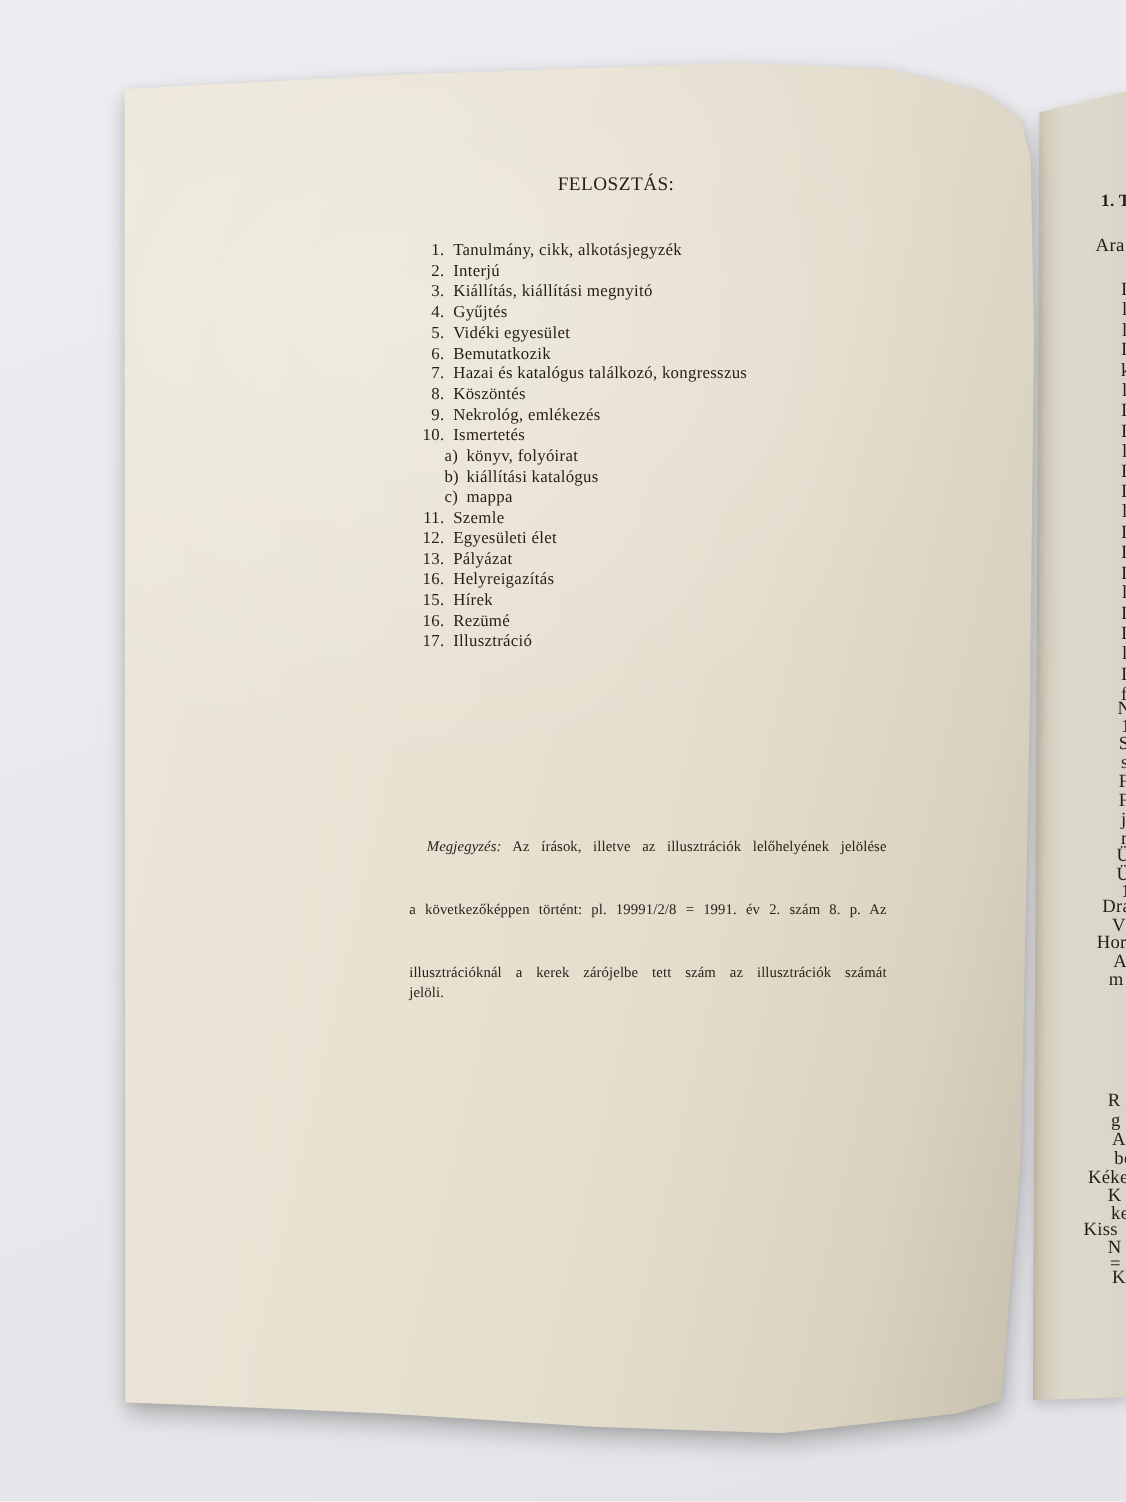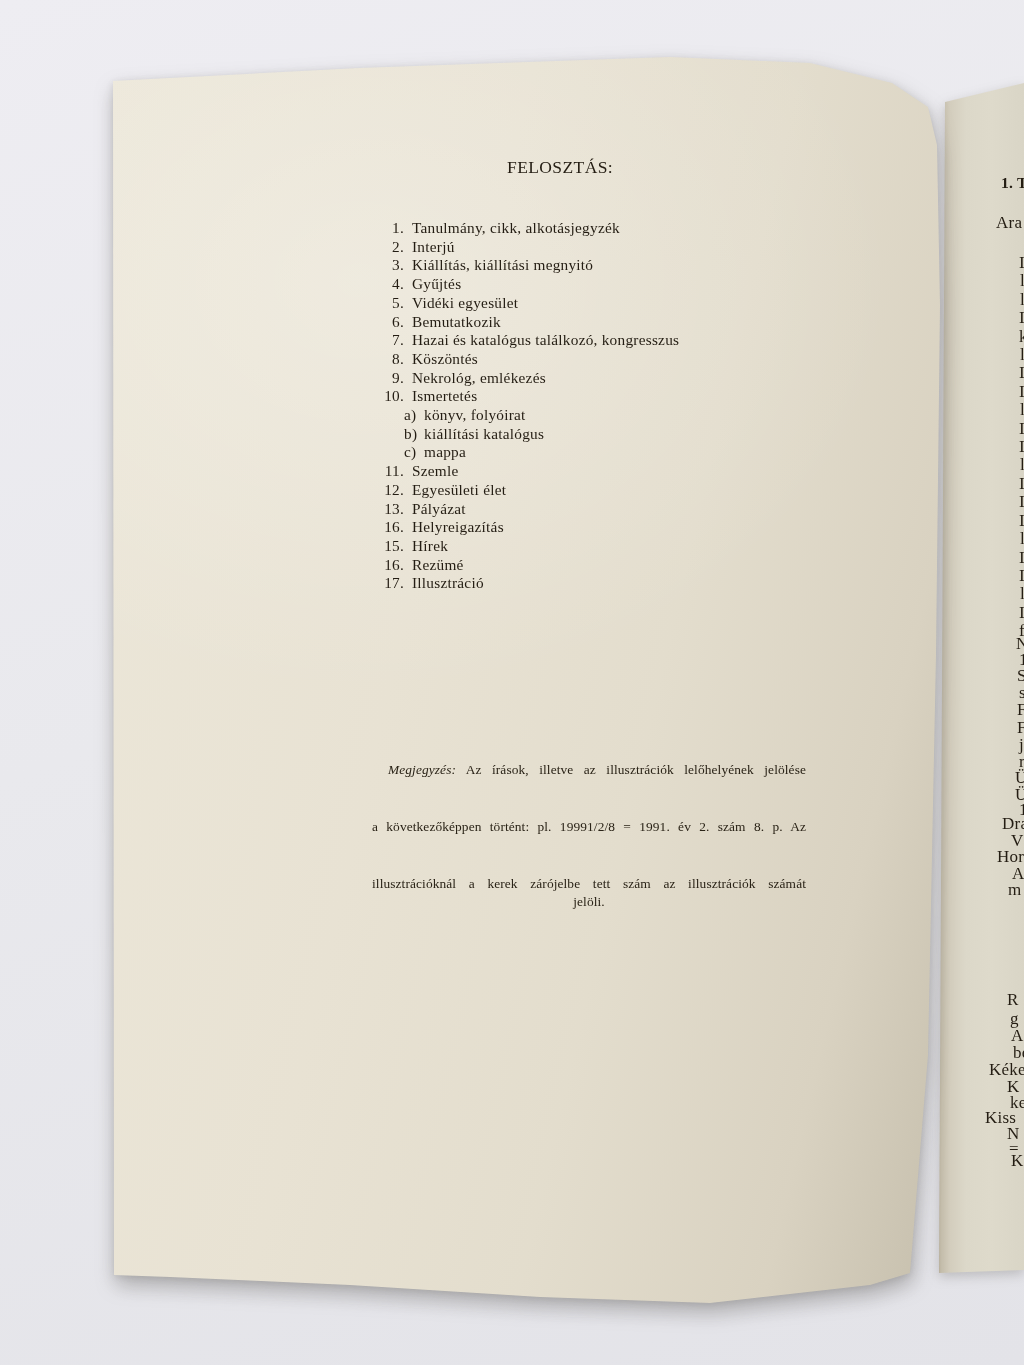--- a/index.html
+++ b/index.html
@@ -36,21 +36,21 @@
   .num{flex:none;width:27px;text-align:right;margin-right:8px;}
   .row.sub{padding-left:27px;}
   .subnum{flex:none;width:15px;margin-right:5px;}
   .note{
     position:absolute;left:262px;top:666px;width:434px;margin:0;
     font-size:13.4px;line-height:17.2px;color:#2a2317;letter-spacing:.1px;
   }
   .note .jline{display:block;text-align:justify;text-align-last:justify;margin-top:40px;}
   .note .first{padding-left:16px;}
   .note .lead{font-style:italic;}
-  .note .last{display:block;text-align:center;}
+  .note .last{display:block;text-align:left;}
   .next-wrap{
     position:absolute;inset:0;
     filter:drop-shadow(0 4px 6px rgba(95,93,90,.3));
   }
   .next-page{
     position:absolute;left:936px;top:80px;width:88px;height:1196px;
     background:
       linear-gradient(90deg,#a89c87 0px,#c3bcaa 5px,#d3cdbd 14px,#dcd8c9 30px,#dedacb 55px,#d9d5c6 100%);
     clip-path:polygon(9px 22px,88px 3px,88px 1190px,3px 1193px);
     color:var(--ink,#241d13);

